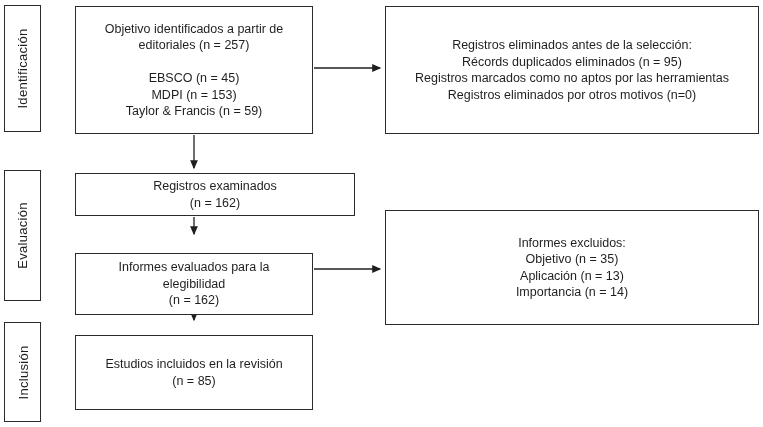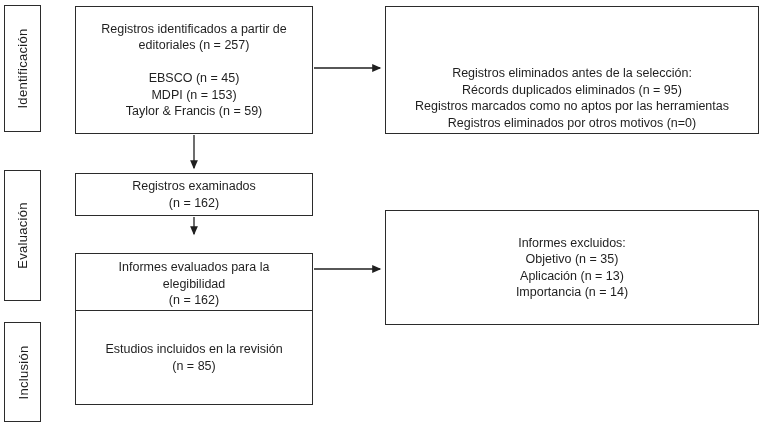--- a/index.html
+++ b/index.html
@@ -43,25 +43,25 @@
     white-space:nowrap;
     font-size:13px;
     letter-spacing:0.3px;
   }
   
   .stage-ident{top:5px;height:127px;}
   .stage-eval{top:170px;height:131px;}
   .stage-incl{top:322px;height:100px;}
   
   .box-identified{left:75px;top:6px;width:238px;height:128px;}
-  .box-examined{left:75px;top:173px;width:238px;height:43px;}
+  .box-examined{left:75px;top:173px;width:280px;height:43px;}
   .box-evaluated{left:75px;top:239px;width:238px;height:62px;margin-top:14px;}
-  .box-included{left:75px;top:310px;width:238px;height:95px;}
+  .box-included{left:75px;top:335px;width:238px;height:75px;}
   
-  .box-eliminated{left:385px;top:6px;width:374px;height:128px;justify-content:flex-end;}
+  .box-eliminated{left:385px;top:6px;width:374px;height:128px;}
   .box-excluded{left:385px;top:210px;width:374px;height:115px;}
 </style>
 </head>
 <body>
 
 <div class="canvas">
 
   <svg class="arrows" viewBox="0 0 763 427" xmlns="http://www.w3.org/2000/svg">
     <defs>
       <marker id="arrowhead" markerWidth="8" markerHeight="8" refX="6" refY="3" orient="auto">
@@ -79,21 +79,21 @@
     <span class="vtext">Identificación</span>
   </div>
   <div class="stage stage-eval">
     <span class="vtext">Evaluación</span>
   </div>
   <div class="stage stage-incl">
     <span class="vtext">Inclusión</span>
   </div>
 
   <div class="box box-identified">
-      <div class="line">Registros identificados a partir de</div>
+      <div class="line">Objetivo identificados a partir de</div>
       <div class="line">editoriales (n = 257)</div>
       <div class="line"></div>
       <div class="line">EBSCO (n = 45)</div>
       <div class="line">MDPI (n = 153)</div>
       <div class="line">Taylor &amp; Francis (n = 59)</div>
     </div>
 
   <div class="box box-eliminated">
       <div class="line">Registros eliminados antes de la selección:</div>
       <div class="line">Récords duplicados eliminados (n = 95)</div>

